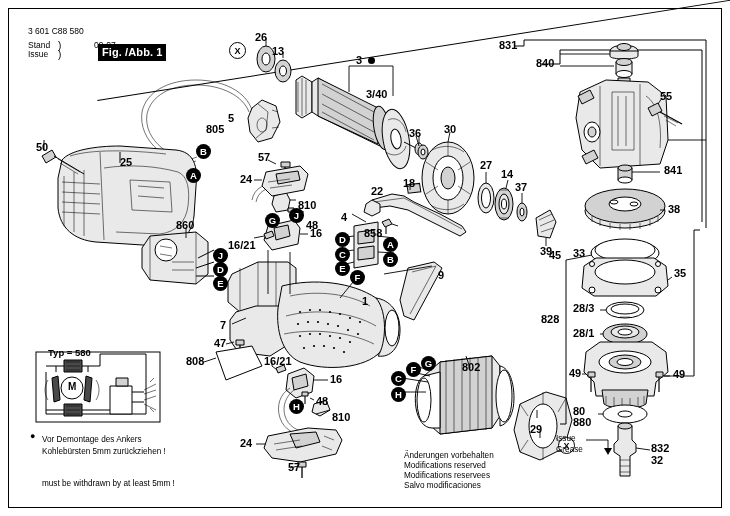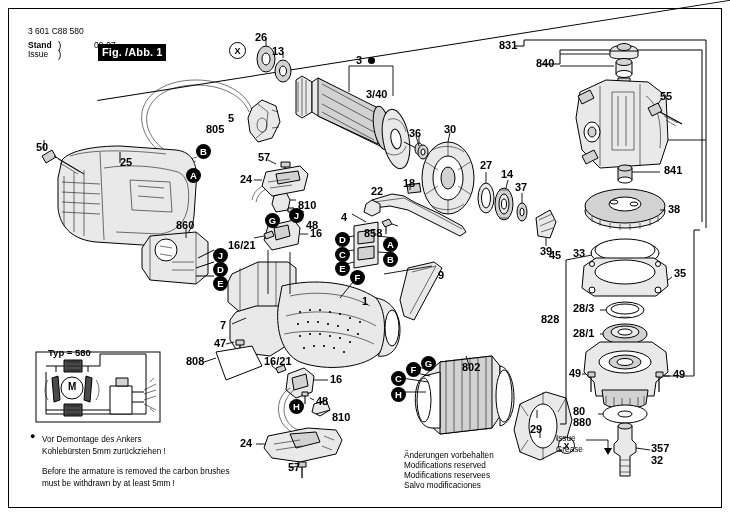--- a/index.html
+++ b/index.html
@@ -35,21 +35,21 @@
   .pk{fill:#4a4a4a;stroke:#000;stroke-width:1;}
   .hair{stroke:#000;stroke-width:.55;fill:none;}
 </style>
 </head>
 <body>
 
 <div id="sheet">
   <div class="frame"></div>
 
   <div class="t hdr" style="left:28px;top:27px;">3 601 C88 580</div>
-  <div class="t hdr" style="left:28px;top:41px;font-weight:bold;">Stand</div>
+  <div class="t hdr" style="left:28px;top:41px;">Stand</div>
   <div class="t hdr" style="left:28px;top:50px;">Issue</div>
   <div class="t hdr" style="left:58px;top:41px;font-size:10px;">)</div>
   <div class="t hdr" style="left:58px;top:50px;font-size:10px;">)</div>
   <div class="t hdr strike" style="left:66px;top:41px;">09-07</div>
   <div class="t hdr" style="left:66px;top:50px;margin-left:32px;">11-11-10</div>
   <div class="fig" style="left:98px;top:44px;text-align:right;">Fig. /Abb. 1</div>
 
   <svg width="730" height="516">
 
     <g>
@@ -451,21 +451,21 @@
   <div class="t num" style="left:549px;top:250px">45</div>
   <div class="t num" style="left:573px;top:248px">33</div>
   <div class="t num" style="left:674px;top:268px">35</div>
   <div class="t num" style="left:541px;top:314px">828</div>
   <div class="t num" style="left:573px;top:303px">28/3</div>
   <div class="t num" style="left:573px;top:328px">28/1</div>
   <div class="t num" style="left:569px;top:368px">49</div>
   <div class="t num" style="left:673px;top:369px">49</div>
   <div class="t num" style="left:573px;top:406px">80</div>
   <div class="t num" style="left:573px;top:417px">880</div>
-  <div class="t num" style="left:651px;top:443px">357</div>
+  <div class="t num" style="left:651px;top:443px">832</div>
   <div class="t num" style="left:651px;top:455px">32</div>
 
   <div class="bub" style="left:196px;top:144px">B</div>
   <div class="bub" style="left:186px;top:168px">A</div>
   <div class="bub" style="left:213px;top:248px">J</div>
   <div class="bub" style="left:213px;top:262px">D</div>
   <div class="bub" style="left:213px;top:276px">E</div>
   <div class="bub" style="left:265px;top:213px">G</div>
   <div class="bub" style="left:289px;top:208px">J</div>
   <div class="bub" style="left:335px;top:232px">D</div>
@@ -485,20 +485,19 @@
 
   <div class="t num-s" style="left:48px;top:348px">Typ = 580</div>
   <div class="t" style="left:68px;top:382px;font-size:10px;font-weight:bold">M</div>
 
   <div class="t note" style="left:556px;top:433px">Issue</div>
   <div class="t note" style="left:556px;top:444px">Grease</div>
 
   <div class="t" style="left:30px;top:432px;font-size:9px">●</div>
   <div class="t note" style="left:42px;top:434px">Vor Demontage des Ankers</div>
   <div class="t note" style="left:42px;top:446px">Kohlebürsten 5mm zurückziehen !</div>
-  <div class="t note" style="left:42px;top:466px">Before the armature is removed the carbon brushes</div>
   <div class="t note" style="left:42px;top:478px">must be withdrawn by at least 5mm !</div>
 
   <div class="t note" style="left:404px;top:450px">Änderungen vorbehalten</div>
   <div class="t note" style="left:404px;top:460px">Modifications reserved</div>
   <div class="t note" style="left:404px;top:470px">Modifications reservees</div>
   <div class="t note" style="left:404px;top:480px">Salvo modificaciones</div>
 </div>
 
 </body></html>

